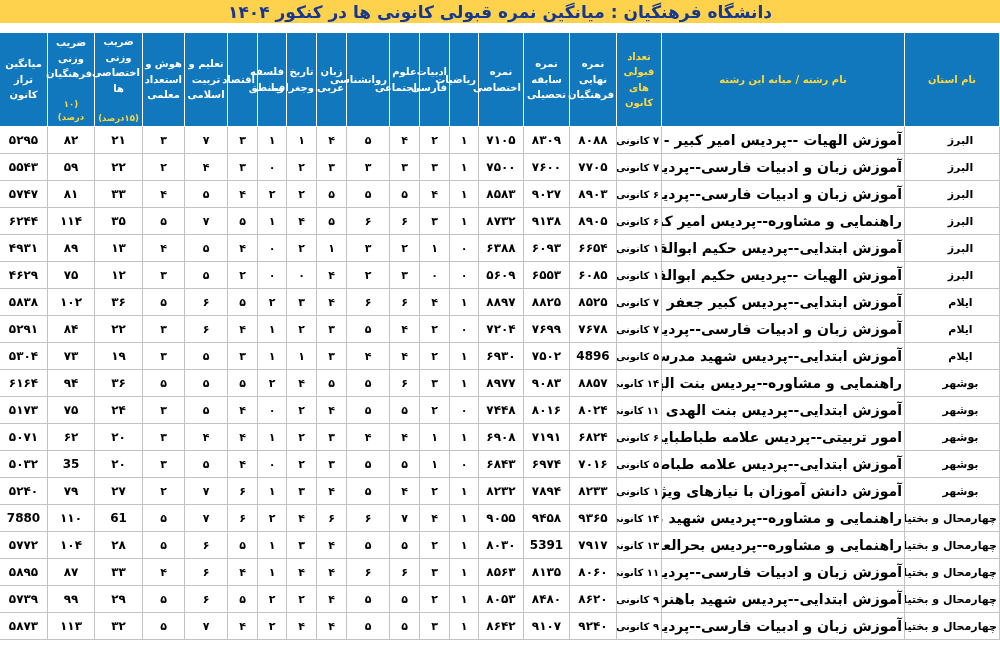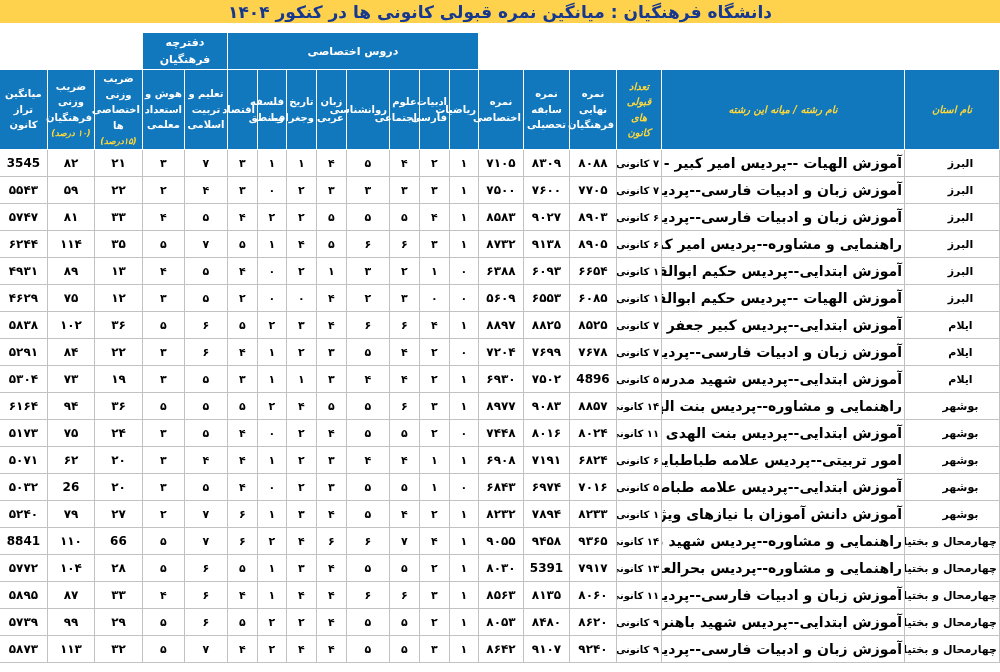--- a/index.html
+++ b/index.html
@@ -33,22 +33,22 @@
     text-align: center;
     padding: 1px 2px;
     line-height: 1.55;
   }
   tr.group-row th { height: 22px; font-size: 11px; }
   tr.group-row th.spacer {
     background: #ffffff;
     border: 1px solid #ffffff;
   }
   tr.cols-row th { height: 62px; }
-  th.yellow, .yellow { color: var(--header-yellow, #FFD83A); font-style: italic; }
-  th .sub { display: block; font-size: 8.5px; margin-top: 2px; }
+  th.yellow, .yellow { color: var(--header-yellow, #FFD83A); }
+  th .sub { display: block; font-size: 8.5px; margin-top: 16px; }
   tbody td {
     height: 27px;
     border: 1px solid #c2c2c2;
     background: #ffffff;
     color: #000000;
     font-weight: bold;
     text-align: center;
     vertical-align: middle;
     font-size: 11px;
     padding: 0 2px;
@@ -84,26 +84,20 @@
       <col style="width:30px">
     <col style="width:29px">
       <col style="width:30px">
       <col style="width:43px">
     <col style="width:42px">
       <col style="width:48px">
       <col style="width:47px">
     <col style="width:48px">
   </colgroup>
   <thead>
-    <tr class="group-row">
-        <th colspan="6" class="spacer"></th>
-        <th colspan="8" class="group-th">دروس اختصاصی</th>
-        <th colspan="2" class="group-th">دفترچه فرهنگیان</th>
-        <th colspan="3" class="spacer"></th>
-      </tr>
     <tr class="cols-row">
         <th class="yellow"><span>نام استان</span></th>
         <th class="yellow"><span>نام رشته / میانه این رشته</span></th>
         <th class="yellow"><span>تعداد قبولی های کانون</span></th>
         <th><span>نمره نهایی فرهنگیان</span></th>
         <th><span>نمره سابقه تحصیلی</span></th>
         <th><span>نمره اختصاصی</span></th>
         <th><span>ریاضیات</span></th>
         <th><span>ادبیات فارسی</span></th>
         <th><span>علوم اجتماعی</span></th>
@@ -132,21 +126,21 @@
         <td class="c-social">۴</td>
         <td class="c-psychology">۵</td>
         <td class="c-arabic">۴</td>
         <td class="c-history_geo">۱</td>
         <td class="c-philosophy">۱</td>
         <td class="c-economics">۳</td>
         <td class="c-islamic_edu">۷</td>
         <td class="c-aptitude">۳</td>
         <td class="c-w_specialized">۲۱</td>
         <td class="c-w_farhangian">۸۲</td>
-        <td class="c-avg_taraz">3545</td>
+        <td class="c-avg_taraz">۵۲۹۵</td>
       </tr>
       <tr>
         <td class="c-province">البرز</td>
         <td class="c-major">آموزش زبان و ادبیات فارسی--پردیس حکیم ابوالقاسم فردوسی - کرج</td>
         <td class="c-count">۷ کانونی</td>
         <td class="c-final">۷۷۰۵</td>
         <td class="c-record">۷۶۰۰</td>
         <td class="c-specialized">۷۵۰۰</td>
         <td class="c-math">۱</td>
         <td class="c-persian_lit">۳</td>
@@ -383,21 +377,21 @@
         <td class="c-persian_lit">۱</td>
         <td class="c-social">۵</td>
         <td class="c-psychology">۵</td>
         <td class="c-arabic">۳</td>
         <td class="c-history_geo">۲</td>
         <td class="c-philosophy">۰</td>
         <td class="c-economics">۴</td>
         <td class="c-islamic_edu">۵</td>
         <td class="c-aptitude">۳</td>
         <td class="c-w_specialized">۲۰</td>
-        <td class="c-w_farhangian">26</td>
+        <td class="c-w_farhangian">35</td>
         <td class="c-avg_taraz">۵۰۳۲</td>
       </tr>
       <tr>
         <td class="c-province">بوشهر</td>
         <td class="c-major">آموزش دانش آموزان با نیازهای ویژه--پردیس بنت الهدی صدر - بوشهر</td>
         <td class="c-count">۱ کانونی</td>
         <td class="c-final">۸۲۳۳</td>
         <td class="c-record">۷۸۹۴</td>
         <td class="c-specialized">۸۲۳۲</td>
         <td class="c-math">۱</td>
@@ -424,23 +418,23 @@
         <td class="c-math">۱</td>
         <td class="c-persian_lit">۴</td>
         <td class="c-social">۷</td>
         <td class="c-psychology">۶</td>
         <td class="c-arabic">۶</td>
         <td class="c-history_geo">۴</td>
         <td class="c-philosophy">۲</td>
         <td class="c-economics">۶</td>
         <td class="c-islamic_edu">۷</td>
         <td class="c-aptitude">۵</td>
-        <td class="c-w_specialized">66</td>
+        <td class="c-w_specialized">61</td>
         <td class="c-w_farhangian">۱۱۰</td>
-        <td class="c-avg_taraz">8841</td>
+        <td class="c-avg_taraz">7880</td>
       </tr>
       <tr>
         <td class="c-province">چهارمحال و بختیاری</td>
         <td class="c-major">راهنمایی و مشاوره--پردیس بحرالعلوم - شهرکرد</td>
         <td class="c-count">۱۳ کانونی</td>
         <td class="c-final">۷۹۱۷</td>
         <td class="c-record">5391</td>
         <td class="c-specialized">۸۰۳۰</td>
         <td class="c-math">۱</td>
         <td class="c-persian_lit">۲</td>

